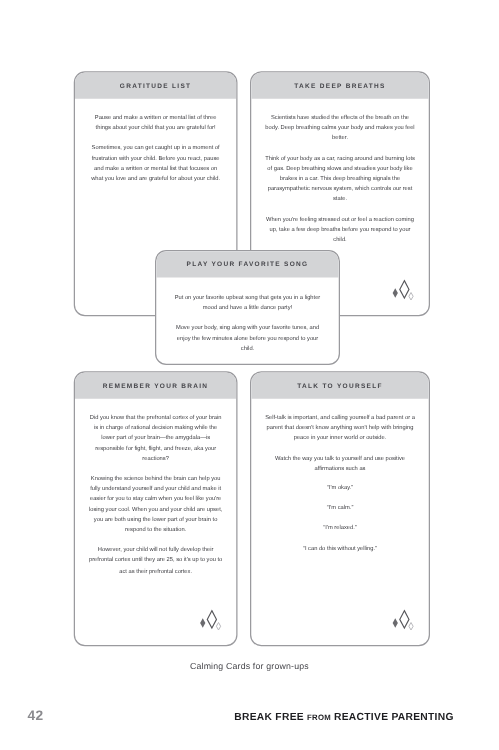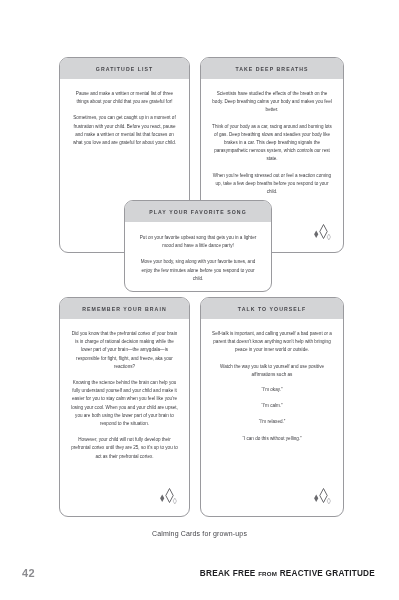--- a/index.html
+++ b/index.html
@@ -95,21 +95,21 @@
     right: 0;
     top: 530px;
     text-align: center;
     font-size: 7px;
     color: #45454a;
     letter-spacing: 0.15px;
   }
   .footer {
     position: absolute;
     left: 0;
-    right: 0;
+    right: 12px;
     top: 567px;
     height: 20px;
   }
   .page-number {
     position: absolute;
     left: 22px;
     top: 0;
     font-size: 11px;
     font-weight: 700;
     color: #8b8b8f;
@@ -203,16 +203,16 @@
         <path d="M10.2 8.5 L12.3 12.3 L10.2 16.1 L8.1 12.3 Z" fill="#6a6a6e"></path>
         <path d="M22.8 12.0 L24.5 15.0 L22.8 18.0 L21.1 15.0 Z" stroke="#b9b9bd" stroke-width="0.8" fill="none"></path>
       </svg>
     </div>
   </div>
 
   <div class="caption">Calming Cards for grown-ups</div>
 
   <div class="footer">
     <div class="page-number">42</div>
-    <div class="book-title"><span>BREAK FREE</span> <span class="small">FROM</span> <span>REACTIVE GRATITUDE</span></div>
+    <div class="book-title"><span>BREAK FREE</span> <span class="small">FROM</span> <span>REACTIVE PARENTING</span></div>
   </div>
 
 </div>
 
 </body></html>

